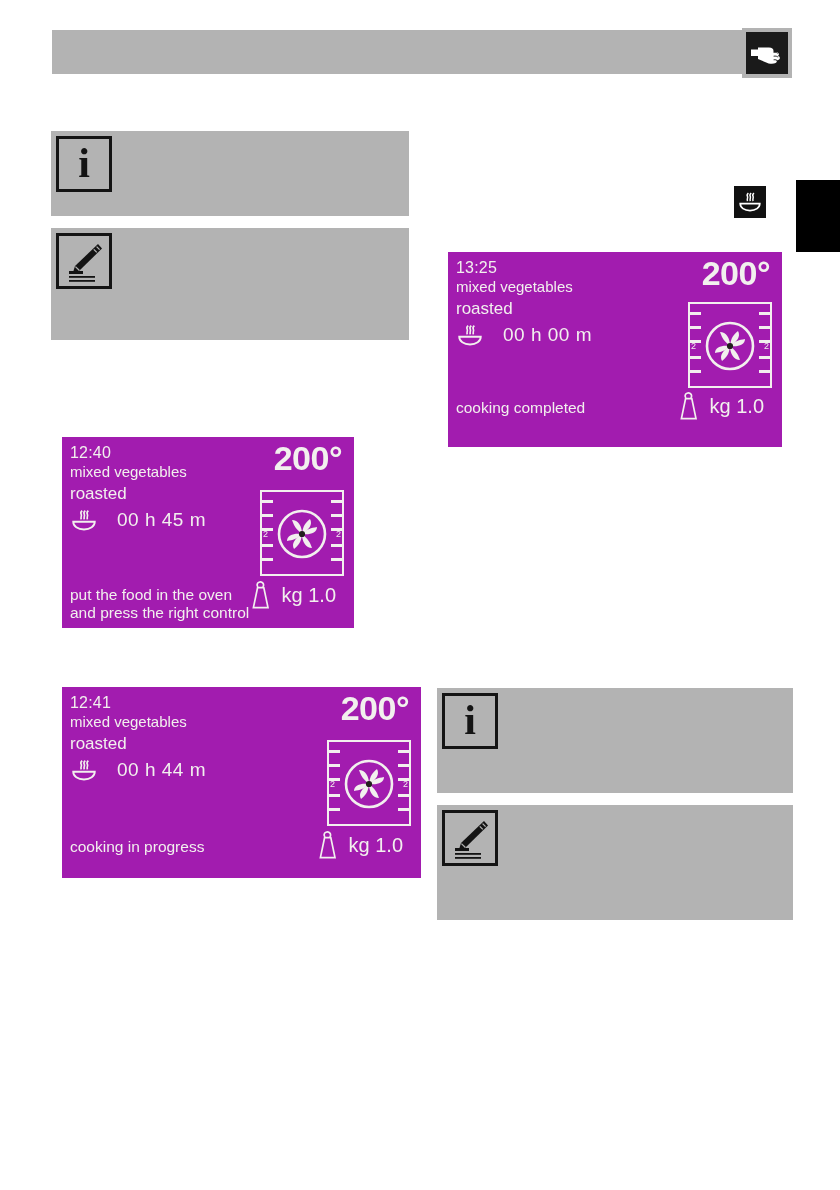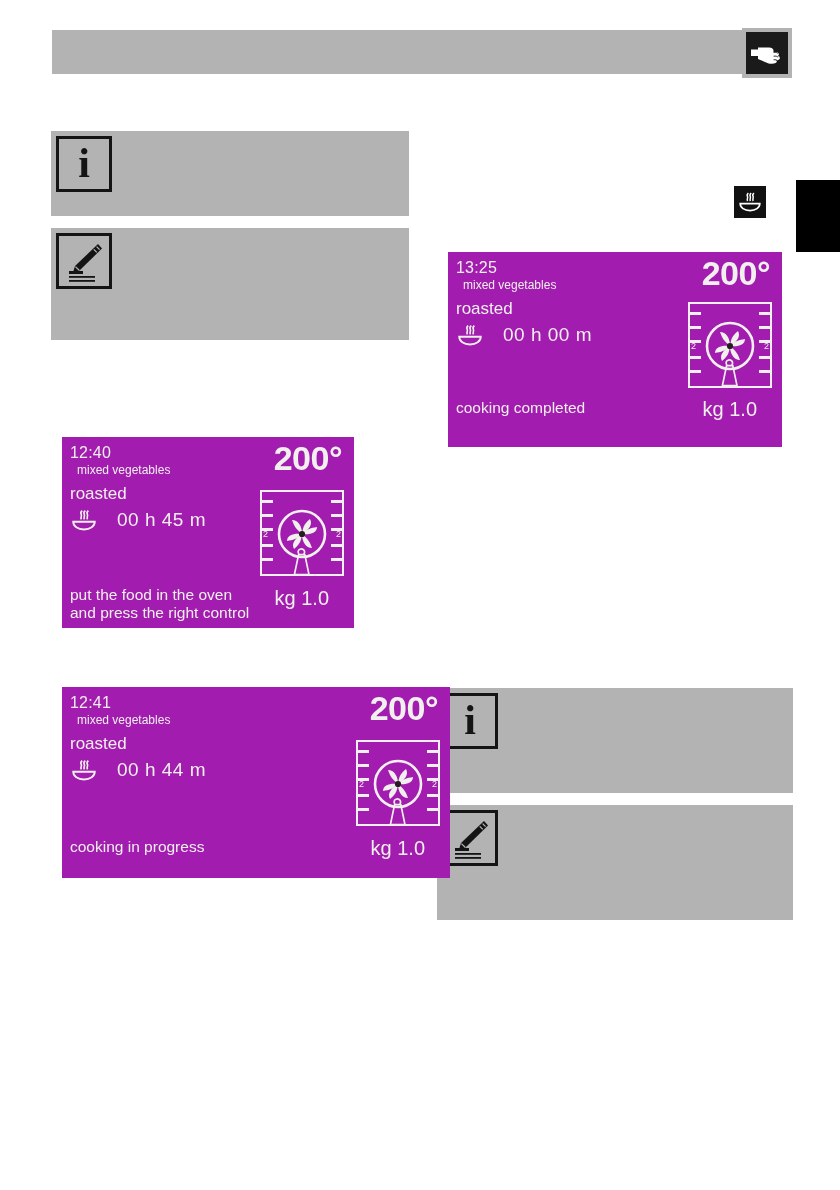--- a/index.html
+++ b/index.html
@@ -69,30 +69,30 @@
   }
 
   
   .display {
     position: absolute;
     background: #a21caf;
     color: #f2f0ee;
     font-family: "Liberation Sans", sans-serif;
   }
   .disp-1 { left: 62px;  top: 437px; width: 292px; height: 191px; }
-  .disp-2 { left: 62px;  top: 687px; width: 388px; height: 191px; }
+  .disp-2 { left: 62px;  top: 687px; width: 359px; height: 191px; }
   .disp-3 { left: 448px; top: 252px; width: 334px; height: 195px; }
 
   .d-clock {
     position: absolute; left: 8px; top: 7px;
     font-size: 16px; letter-spacing: .2px;
   }
   .d-food {
-    position: absolute; left: 15px; top: 26px;
-    font-size: 12px;
+    position: absolute; left: 8px; top: 26px;
+    font-size: 15px;
   }
   .d-method {
     position: absolute; left: 8px; top: 47px;
     font-size: 17px;
   }
   .d-timerow {
     position: absolute; left: 8px; top: 72px;
     display: flex; align-items: center; gap: 19px;
   }
   .d-time { font-size: 19px; letter-spacing: .5px; }
@@ -102,22 +102,22 @@
     font-size: 34px; font-weight: 600; letter-spacing: -.5px;
   }
 
   .d-status {
     position: absolute; left: 8px; bottom: 8px;
     font-size: 15.5px; line-height: 1.15; white-space: pre-line;
   }
   .d-status.two { bottom: 6px; }
 
   .d-weight {
-    position: absolute; right: 25px; bottom: 18px;
-    display: flex; align-items: center; gap: 10px; flex-direction: column;
+    position: absolute; right: 18px; bottom: 18px;
+    display: flex; align-items: center; gap: 10px;
   }
   .d-weight .wtxt { font-size: 20px; }
 
   
   .cavity {
     position: absolute;
     border: 2px solid #f2f0ee;
   }
   .cav-1 { right: 10px; top: 53px; width: 84px; height: 86px; }
   .cav-3 { right: 10px; top: 50px; width: 84px; height: 86px; }

